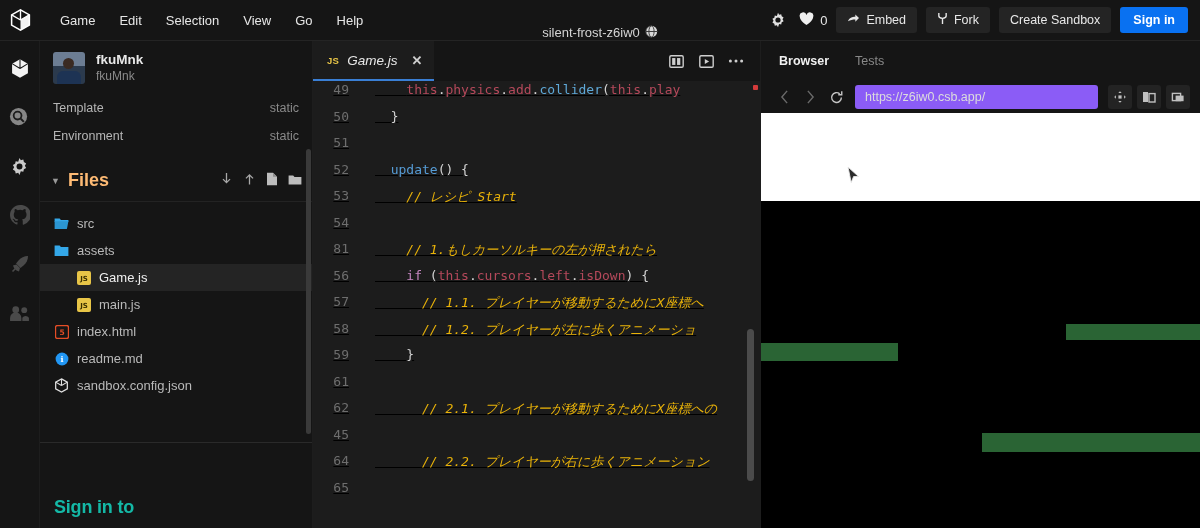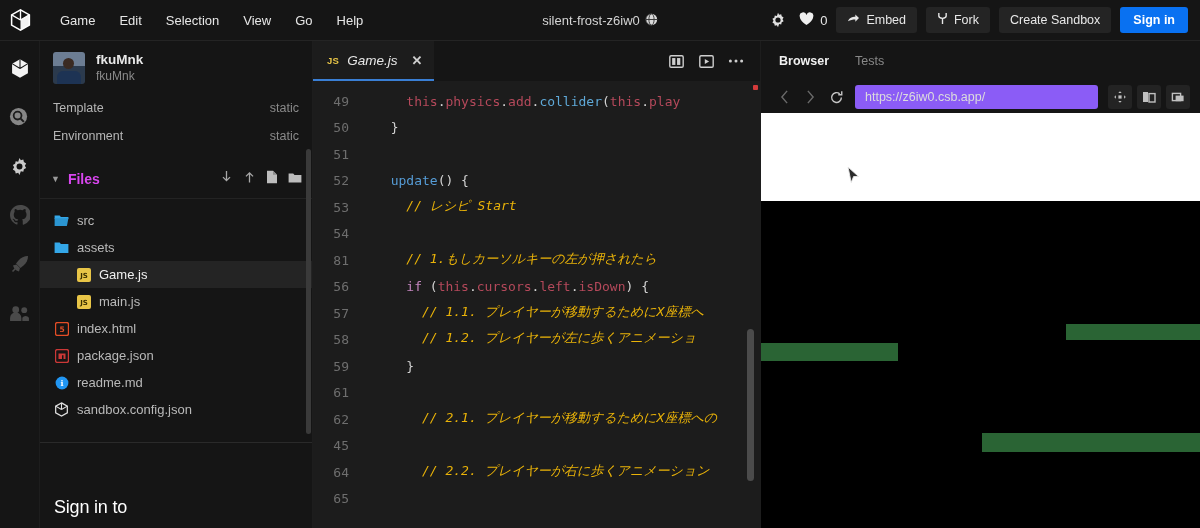--- a/index.html
+++ b/index.html
@@ -20,21 +20,21 @@
     border-bottom: 1px solid #242424;
     position: relative;
   }
   .logo-cube { width: 40px; display: flex; align-items: center; justify-content: center; }
   .menu { display: flex; align-items: center; gap: 0px; margin-left: 8px; }
   .menu-item {
     color: #e6e6e6; font-size: 13px; padding: 5px 12px; border-radius: 3px; cursor: default;
     white-space: nowrap;
   }
   .sandbox-title {
-    position: absolute; left: 0; right: 0; top: 0; height: 41px;
+    position: absolute; left: 0; right: 0; top: 12px; height: 41px;
     display: flex; align-items: center; justify-content: center; gap: 5px;
     pointer-events: none;
   }
   .sandbox-title .t { color: #d4d4d4; font-size: 13px; }
   .topbar-right {
     margin-left: auto; display: flex; align-items: center; gap: 9px; padding-right: 12px;
   }
   .icon-btn { width: 24px; height: 24px; display: flex; align-items: center; justify-content: center; border-radius: 3px; }
   .like { display: flex; align-items: center; gap: 6px; color: #e6e6e6; font-size: 13px; }
   .btn {
@@ -78,39 +78,39 @@
     padding: 7px 13px; color: #b6b6b6; font-size: 12.5px;
   }
   .meta-row .v { color: #8a8a8a; }
 
   .files-head {
     display: flex; align-items: center; gap: 8px;
     padding: 10px 10px 10px 11px; margin-top: 10px;
     border-bottom: 1px solid #232323;
   }
   .files-head .caret { color: #9a9a9a; font-size: 9px; }
-  .files-head .lbl { color: #d946ef; font-size: 14px; font-weight: bold; }
+  .files-head .lbl { color: #fdba74; font-size: 18px; font-weight: bold; }
   .files-actions { margin-left: auto; display: flex; gap: 10px; align-items: center; }
 
   .tree { padding-top: 8px; overflow: hidden; }
   .tree-row {
     display: flex; align-items: center; gap: 8px;
     height: 27px; padding-left: 14px; color: #b9b9b9; font-size: 13px;
     white-space: nowrap;
   }
   .tree-row.indent { padding-left: 36px; }
   .tree-row.active { background: #242424; color: #efefef; }
   .fico { width: 15px; height: 15px; display:flex; align-items:center; justify-content:center; flex-shrink:0; }
 
   .signin-box {
     position: absolute; left: 0; right: 0; bottom: 0;
     border-top: 1px solid #2a2a2a; background: #151515;
     padding: 14px 14px 10px 14px;
   }
-  .signin-box .h { color: #ffffff; font-size: 18px; font-weight: normal; letter-spacing: -.2px; margin-top: 40px; }
+  .signin-box .h { color: #14b8a6; font-size: 18px; font-weight: bold; letter-spacing: -.2px; margin-top: 40px; }
 
   .explorer-scroll {
     position: absolute; right: 1px; top: 108px; width: 5px; height: 285px;
     background: #3a3a3a; border-radius: 3px;
   }
 
   
   .editor { flex: 1; min-width: 0; display: flex; flex-direction: column; background: #1c1c1c; position: relative; }
   .tabbar { height: 40px; min-height: 40px; background: #151515; display: flex; align-items: stretch; }
   .tab {
@@ -118,21 +118,21 @@
     background: #1c1c1c; border-bottom: 2px solid #3a7fd5; position: relative;
   }
   .tab .jsico { color: #e8c547; font-size: 9.5px; font-weight: bold; letter-spacing:.3px; }
   .tab .name { color: #e8e8e8; font-size: 13.5px; font-style: italic; }
   .tab .x { color: #cfcfcf; font-size: 13px; margin-left: 6px; font-weight: bold; }
   .tabbar-right { margin-left: auto; display: flex; align-items: center; gap: 6px; padding-right: 12px; }
 
   .code { flex: 1; min-height: 0; position: relative; overflow: hidden; background: #1c1c1c; }
   .code-inner { padding-top: 1px; font-family: "DejaVu Sans Mono", monospace; font-size: 13px; }
   .ln {
-    display: flex; height: 26.5px; align-items: flex-end; white-space: pre;
+    display: flex; height: 26.5px; align-items: flex-start; white-space: pre; text-decoration: underline;
   }
   .gutter { width: 48px; min-width: 48px; text-align: right; padding-right: 12px; color: #6e6e6e; font-size: 13px; }
   .src { padding-left: 14px; }
   .kw { color: #c586c0; }
   .kw2 { color: #569cd6; }
   .fn { color: #5fa9d8; }
   .id { color: #b5495b; }
   .pl { color: #d4d4d4; }
   .cm { color: #eab308; font-style: italic; }
   .code-scroll-v {
@@ -352,29 +352,20 @@
           <span>main.js</span>
         </div>
         <div class="tree-row">
           <span class="fico">
               <svg width="14" height="14" viewBox="0 0 14 14">
                 <rect x=".5" y=".5" width="13" height="13" rx="2" fill="none" stroke="#e44d26" stroke-width="1.4"></rect>
                 <text x="7" y="10" font-size="7.5" font-family="DejaVu Sans" fill="#e44d26" text-anchor="middle" font-weight="bold">5</text>
               </svg>
             </span>
           <span>index.html</span>
-        </div>
-        <div class="tree-row">
-          <span class="fico">
-              <svg width="14" height="14" viewBox="0 0 14 14">
-                <rect x=".5" y=".5" width="13" height="13" rx="2" fill="none" stroke="#cb3837" stroke-width="1.4"></rect>
-                <path d="M3.5 10V4.5h7V10H8.5V6.2H7V10z" fill="#cb3837"></path>
-              </svg>
-            </span>
-          <span>package.json</span>
         </div>
         <div class="tree-row">
           <span class="fico">
               <svg width="14" height="14" viewBox="0 0 14 14">
                 <circle cx="7" cy="7" r="6.4" fill="#2196f3"></circle>
                 <text x="7" y="10.2" font-size="8" font-family="DejaVu Serif" fill="#fff" text-anchor="middle" font-weight="bold">i</text>
               </svg>
             </span>
           <span>readme.md</span>
         </div>

